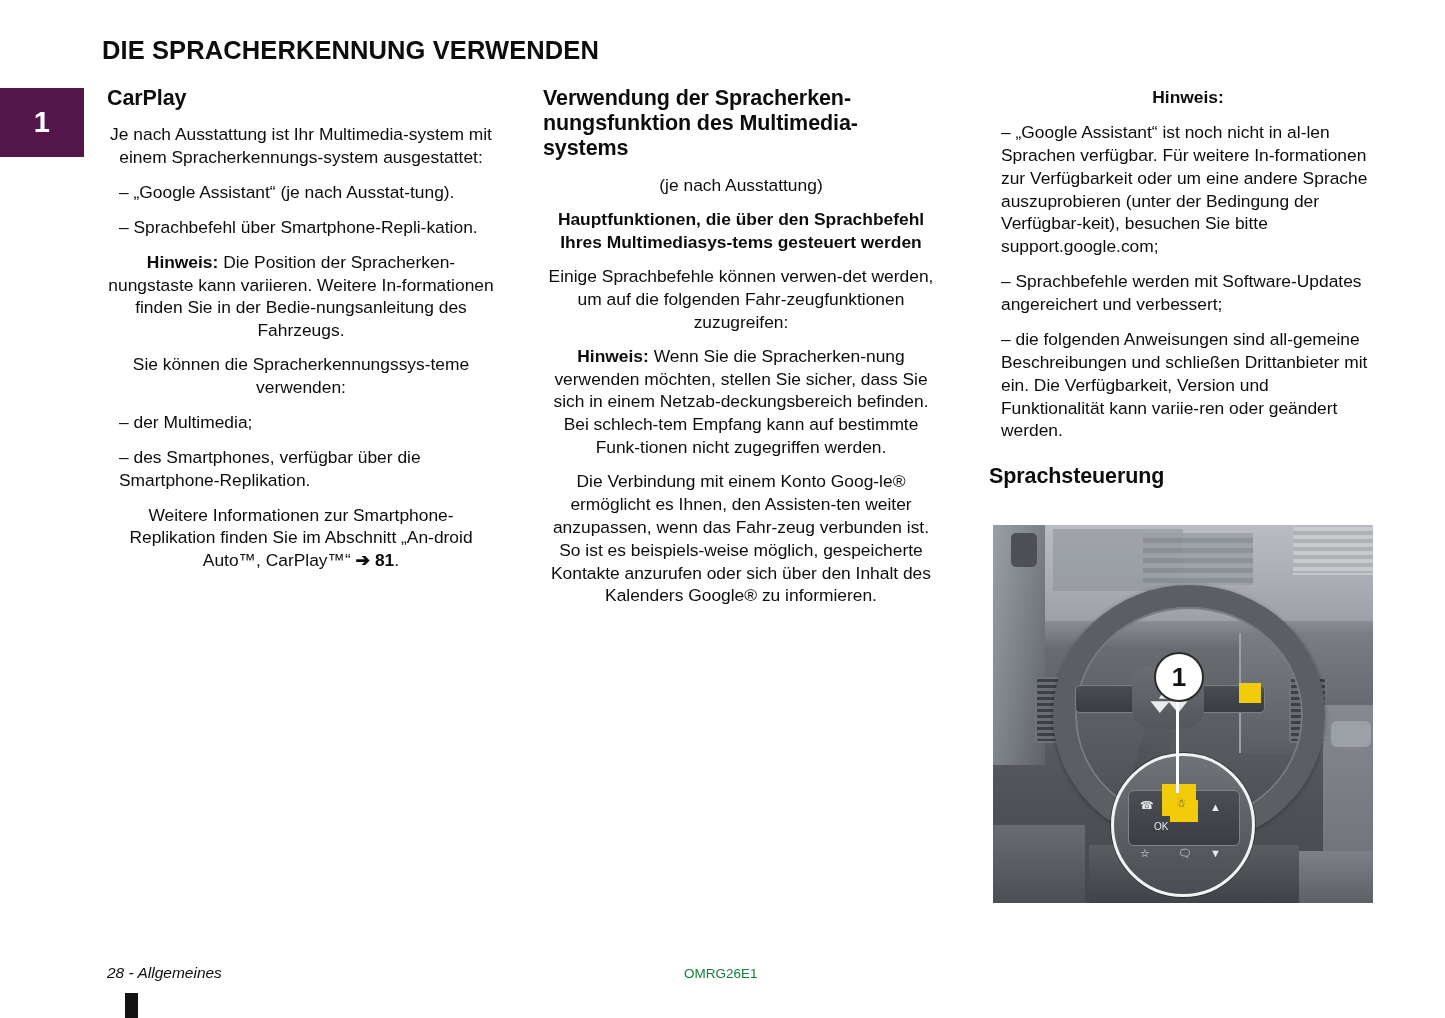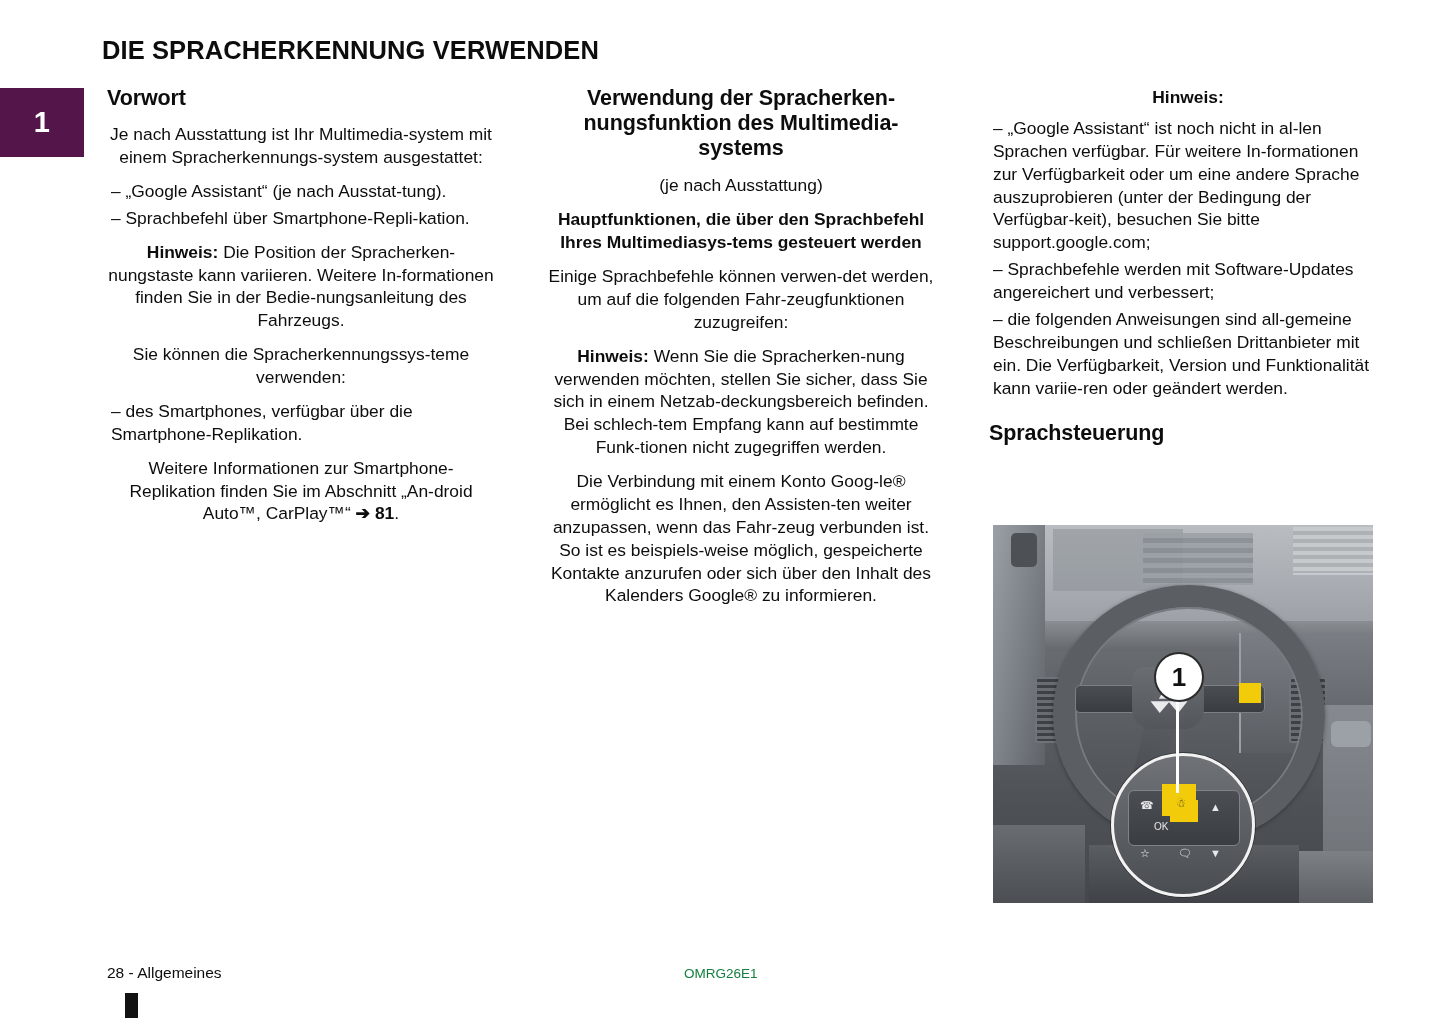--- a/index.html
+++ b/index.html
@@ -72,36 +72,35 @@
   h2.sec-head {
     margin: 0 0 12px 0;
     font-size: 21.5px;
     font-weight: 700;
     line-height: 1.17;
     letter-spacing: -0.1px;
   }
   h2.sec-head.big {
     font-size: 21.5px;
     margin-bottom: 16px;
-    text-align: center;
   }
 
   p.para {
     margin: 0 0 11px 0;
     font-size: 17.4px;
     line-height: 1.315;
     text-align: center;
   }
   p.para.bold { font-weight: 700; }
   p.tight { margin-bottom: 0; }
   .list-block {
     margin: 0 0 11px 0;
   }
   .list-block p {
-    margin: 4px;
+    margin: 12px;
     font-size: 17.4px;
     line-height: 1.315;
   }
   b.lead { font-weight: 700; }
 
   .col-2 h2.sec-head { margin-bottom: 13px; }
 
   
   .figure {
     position: absolute;
@@ -268,21 +267,21 @@
   }
   .callout-leader {
     position: absolute; left: 183px; top: 170px; width: 3px; height: 98px;
     background: #ffffff;
     z-index: 5;
   }
 
   
   .footer-left {
     position: absolute; left: 107px; top: 964px;
-    font-size: 15.5px; color: #0d0d0d;
+    font-size: 15.5px; color: #0d0d0d; font-style: italic;
   }
   .footer-center {
     position: absolute; left: 684px; top: 966px;
     font-size: 13.5px; color: #15803d;
   }
   .black-mark {
     position: absolute; left: 125px; top: 993px;
     width: 13px; height: 25px; background: #121212;
   }
 </style>
@@ -293,36 +292,37 @@
 
   <div class="chapter-tab">
     <span>1</span>
   </div>
 
   <div class="page-title">DIE SPRACHERKENNUNG VERWENDEN</div>
 
   <div class="columns">
 
     <div class="col col-1">
-      <h2 class="sec-head">Vorwort</h2>
+      <h2 class="sec-head">CarPlay</h2>
 
       <p class="para">Je nach Ausstattung ist Ihr Multimedia-system mit einem Spracherkennungs-system ausgestattet:</p>
 
       <div class="list-block">
         <p>–  „Google Assistant“ (je nach Ausstat-tung).</p>
         <p>–  Sprachbefehl über Smartphone-Repli-kation.</p>
       </div>
 
 
 
       <p class="para"><b class="lead">Hinweis:</b><span> Die Position der Spracherken-nungstaste kann variieren. Weitere In-formationen finden Sie in der Bedie-nungsanleitung des Fahrzeugs.</span></p>
 
       <p class="para">Sie können die Spracherkennungssys-teme verwenden:</p>
 
       <div class="list-block">
+        <p>–  der Multimedia;</p>
         <p>–  des Smartphones, verfügbar über die Smartphone-Replikation.</p>
       </div>
 
       <p class="para"><span>Weitere Informationen zur Smartphone-Replikation finden Sie im Abschnitt „An-droid Auto™, CarPlay™“ </span><b>➔ 81</b><span>.</span></p>
     </div>
 
     <div class="col col-2">
       <h2 class="sec-head big">Verwendung der Spracherken-nungsfunktion des Multimedia-systems</h2>
 
       <p class="para">(je nach Ausstattung)</p>

